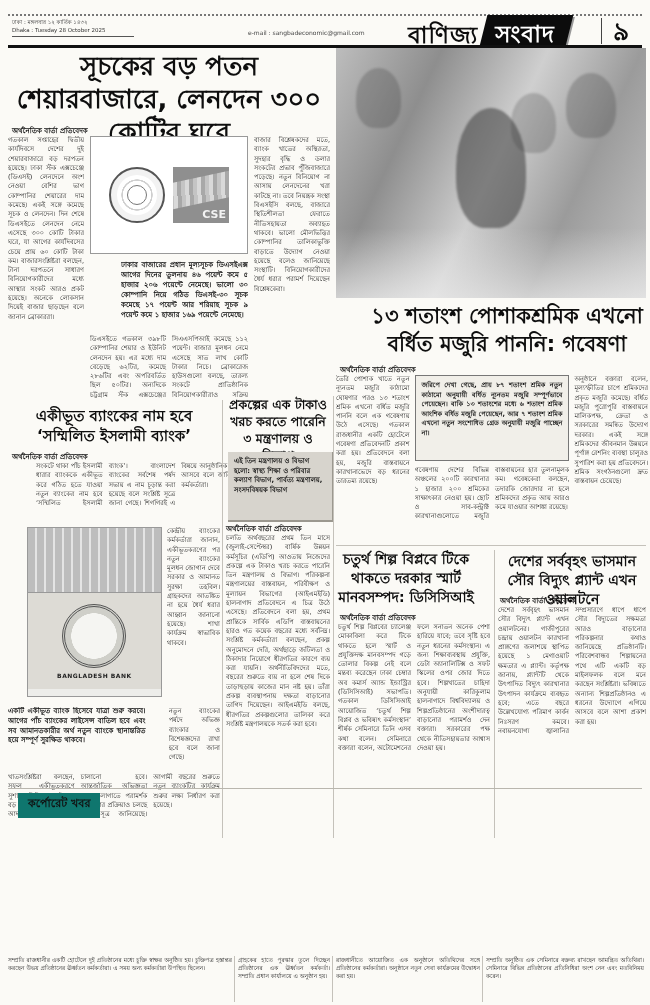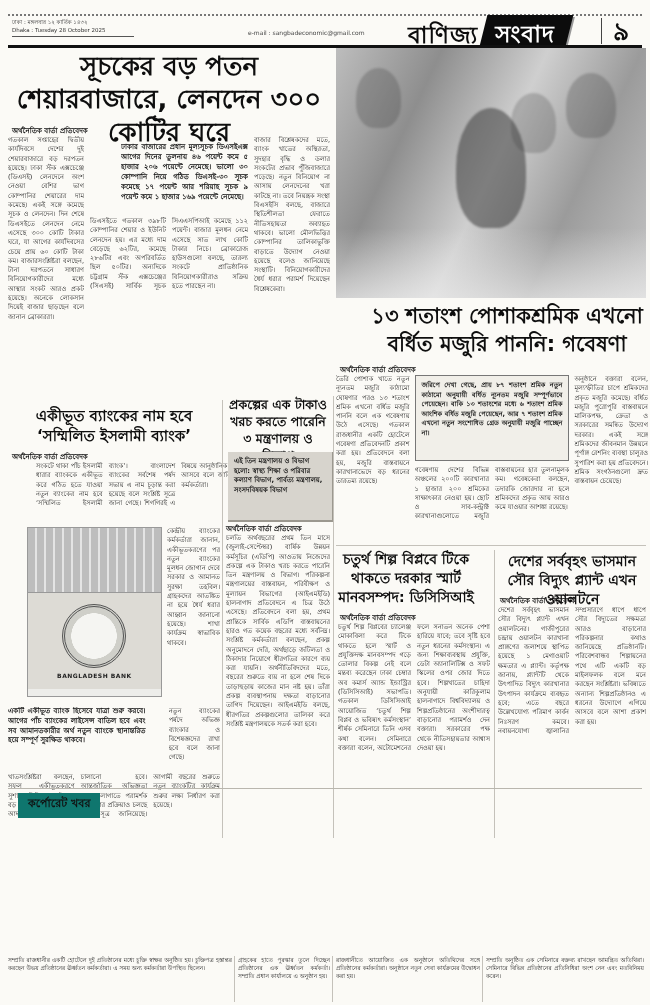--- a/index.html
+++ b/index.html
@@ -78,20 +78,27 @@
   </div>
   <div class="abs vr" style="left:601px;top:18px;height:26px;background:#444;"></div>
   <div class="abs pagenum" style="left:613px;top:12px;">৯</div>
   <div class="abs header-rule" style="left:8px;top:45px;width:634px;"></div>
 
   <div class="abs hl s1-headline" style="left:8px;top:50px;width:322px;">সূচকের বড় পতন শেয়ারবাজারে, লেনদেন ৩০০ কোটির ঘরে</div>
   <div class="abs byline" style="left:12px;top:125px;">অর্থনৈতিক বার্তা প্রতিবেদক</div>
   <div class="abs" style="left:8px;top:136px;width:322px;height:262px;display:flex;gap:6px;">
     <div class="bt" style="width:76px;height:262px;">গতকাল সপ্তাহের দ্বিতীয় কার্যদিবসে দেশের দুই শেয়ারবাজারে বড় দরপতন হয়েছে। ঢাকা স্টক এক্সচেঞ্জে (ডিএসই) লেনদেনে অংশ নেওয়া বেশির ভাগ কোম্পানির শেয়ারের দাম কমেছে। একই সঙ্গে কমেছে সূচক ও লেনদেন। দিন শেষে ডিএসইতে লেনদেন নেমে এসেছে ৩০০ কোটি টাকার ঘরে, যা আগের কার্যদিবসের চেয়ে প্রায় ৬০ কোটি টাকা কম। বাজারসংশ্লিষ্টরা বলছেন, টানা দরপতনে সাধারণ বিনিয়োগকারীদের মধ্যে আস্থার সংকট আরও প্রকট হয়েছে। অনেকে লোকসান দিয়েই বাজার ছাড়ছেন বলে জানান ব্রোকাররা।</div>
     <div style="width:158px;display:flex;flex-direction:column;">
+      <div class="logo-box">
+        <div class="dse-seal"></div>
+        <div class="cse-logo">
+          <div class="cse-band"></div>
+          <div class="cse-text">CSE</div>
+        </div>
+      </div>
       <div class="callout" style="margin-top:6px;height:70px;margin-left:31px;">ঢাকার বাজারের প্রধান মূল্যসূচক ডিএসইএক্স আগের দিনের তুলনায় ৪৬ পয়েন্ট কমে ৫ হাজার ২০৬ পয়েন্টে নেমেছে। ভালো ৩০ কোম্পানি নিয়ে গঠিত ডিএসই-৩০ সূচক কমেছে ১৭ পয়েন্ট আর শরিয়াহ সূচক ৯ পয়েন্ট কমে ১ হাজার ১৬৯ পয়েন্টে নেমেছে।</div>
       <div class="bt midcols" style="margin-top:5px;flex:1;">ডিএসইতে গতকাল ৩৯৮টি কোম্পানির শেয়ার ও ইউনিট লেনদেন হয়। এর মধ্যে দাম বেড়েছে ৬২টির, কমেছে ২৮৬টির এবং অপরিবর্তিত ছিল ৫০টির। অন্যদিকে চট্টগ্রাম স্টক এক্সচেঞ্জের (সিএসই) সার্বিক সূচক সিএএসপিআই কমেছে ১১২ পয়েন্ট। বাজার মূলধন নেমে এসেছে সাত লাখ কোটি টাকার নিচে। ব্রোকারেজ হাউসগুলো বলছে, তারল্য সংকটে প্রাতিষ্ঠানিক বিনিয়োগকারীরাও সক্রিয় হতে পারছেন না।</div>
     </div>
     <div class="bt" style="width:76px;height:262px;">বাজার বিশ্লেষকদের মতে, ব্যাংক খাতের অস্থিরতা, সুদহার বৃদ্ধি ও ডলার সংকটের প্রভাব পুঁজিবাজারে পড়েছে। নতুন বিনিয়োগ না আসায় লেনদেনের খরা কাটছে না। তবে নিয়ন্ত্রক সংস্থা বিএসইসি বলছে, বাজারে স্থিতিশীলতা ফেরাতে নীতিসহায়তা অব্যাহত থাকবে। ভালো মৌলভিত্তির কোম্পানির তালিকাভুক্তি বাড়াতে উদ্যোগ নেওয়া হয়েছে বলেও জানিয়েছে সংস্থাটি। বিনিয়োগকারীদের ধৈর্য ধরার পরামর্শ দিয়েছেন বিশ্লেষকেরা।</div>
   </div>
 
   <div class="abs photo" style="left:336px;top:48px;width:310px;height:250px;">
     <div class="ph-fig" style="left:120px;top:60px;width:70px;height:120px;"></div>
     <div class="ph-fig" style="left:20px;top:20px;width:45px;height:60px;opacity:.5;"></div>
     <div class="ph-fig" style="left:230px;top:25px;width:50px;height:65px;opacity:.5;"></div>

